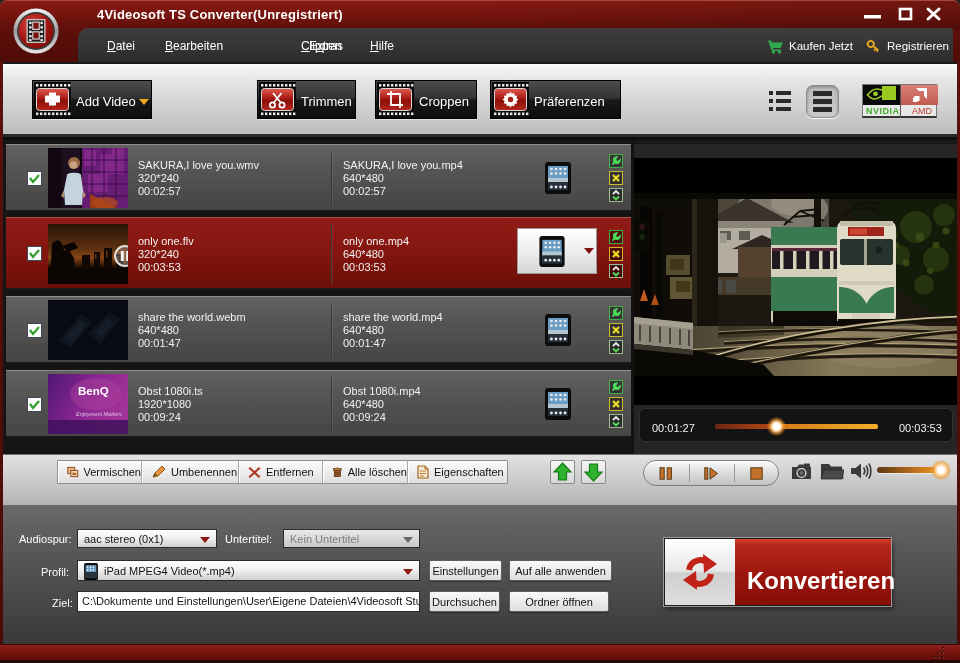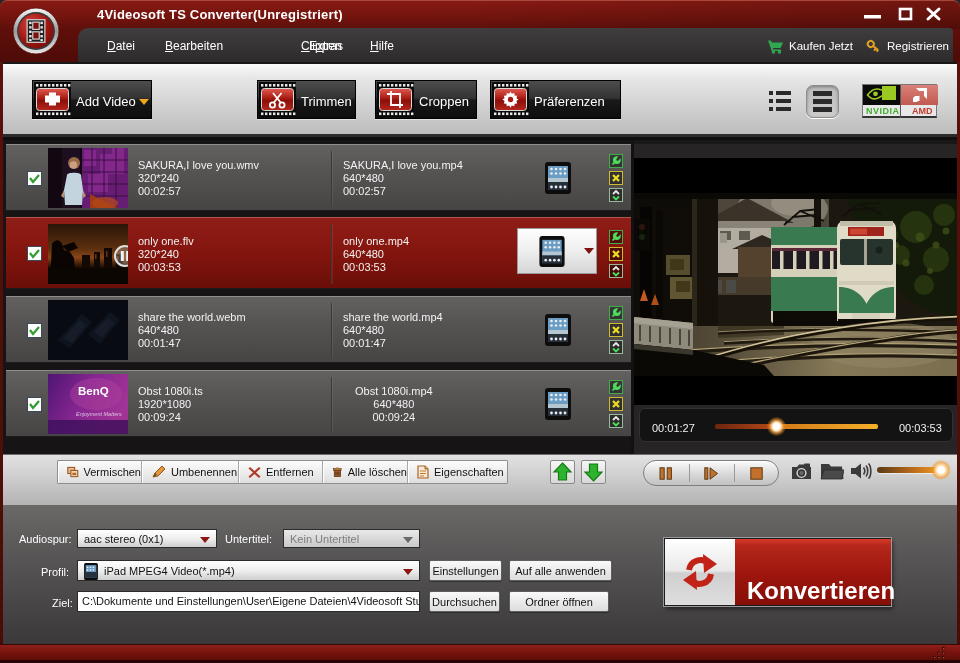--- a/index.html
+++ b/index.html
@@ -76,21 +76,21 @@
   display:flex;align-items:center;justify-content:center;box-shadow:0 1px 1px rgba(0,0,0,0.35);}
 #zielinput{position:absolute;height:21px;border:1px solid #2b2b2b;background:#fff;
   font-size:11px;color:#111;overflow:hidden;white-space:nowrap;padding:3px 0 0 4px;}
 
 #konv{position:absolute;left:661px;top:33px;width:227px;height:68px;
   border:1px solid #1c1c1c;outline:1px solid #9a9a9a;box-shadow:2px 3px 4px rgba(0,0,0,0.5);}
 #konvleft{position:absolute;left:0;top:0;width:70px;height:66px;
   background:linear-gradient(#ffffff,#e8e8e8 48%,#cfcfcf 52%,#dedede);}
 #konvright{position:absolute;left:70px;top:0;width:156px;height:66px;
   background:linear-gradient(#d93a2b,#b5281b 10%,#9c150d 55%,#850f08);}
-#konvtxt{position:absolute;left:82px;top:38px;color:#fff;font-size:24px;font-weight:bold;}
+#konvtxt{position:absolute;left:82px;top:28px;color:#fff;font-size:24px;font-weight:bold;}
 
 #redbar{left:0;top:644px;width:960px;height:16px;
   background:linear-gradient(#8d211a,#7a130e 45%,#5f0d08);border-top:1px solid #3a0805;}
 #redbarbot{left:0;top:660px;width:960px;height:3px;background:#27070575;background:#270705;}
 
 #lborder{left:0;top:62px;width:3px;height:582px;background:linear-gradient(#5b100b,#4a0c08);}
 #rborder{left:957px;top:62px;width:3px;height:582px;background:linear-gradient(#5b100b,#4a0c08);}
 </style>
 </head>
 <body>
@@ -277,21 +277,21 @@
       </svg>
     </div>
     <div style="position:absolute;left:38px;top:0;width:37px;height:20px;background:linear-gradient(#d98078,#c05a50);">
       <svg style="position:absolute;left:11px;top:2px;" width="16" height="16" viewBox="0 0 16 16">
         <path d="M4 1 h11 v11 l-3 -3 v-5 h-5 z" fill="#fff"></path>
         <path d="M1 15 l6 -6 v4 l-2 2 z M1 15 l6 -6 h-4 l-2 2 z" fill="#fff"></path>
         <path d="M2 14 l5.5 -5.5 v5.5 z" fill="#fff"></path>
       </svg>
     </div>
     <div style="position:absolute;left:3px;top:21px;color:#3fae2a;font-weight:bold;font-size:9px;letter-spacing:0.5px;">NVIDIA</div>
-    <div style="position:absolute;left:49px;top:21px;color:#c0392b;font-weight:bold;font-size:9px;">AMD</div>
+    <div style="position:absolute;left:49px;top:21px;color:#c0392b;font-weight:normal;font-size:9px;">AMD</div>
     <div style="position:absolute;left:37px;top:0;width:1px;height:33px;background:#555;"></div>
   </div>
   <div class="abs" id="filelist">
 
     <div class="row" style="top:4px;height:67px;">
       <svg class="cbsvg" style="position:absolute;left:21px;top:26px;" width="15" height="15" viewBox="0 0 15 15">
           <rect x="0.5" y="0.5" width="14" height="14" fill="#fdfdfd" stroke="#3a4a5a"></rect>
           <path d="M3 7 l3 4 l6 -7" fill="none" stroke="#2e9e2e" stroke-width="2.2"></path>
         </svg>
       <svg class="thumb" style="left:42px;top:3px;" width="80" height="60" viewBox="0 0 80 60">
@@ -486,21 +486,21 @@
         <rect width="80" height="60" fill="url(#t4bg)"></rect>
         <ellipse cx="48" cy="20" rx="26" ry="16" fill="#b0429e" opacity="0.45"></ellipse>
         <rect y="46" width="80" height="14" fill="#40105c" opacity="0.85"></rect>
         <text x="30" y="21" font-family="Liberation Sans,sans-serif" font-size="11.5" font-weight="bold" fill="#fff">BenQ</text>
         <text x="28" y="42" font-family="Liberation Sans,sans-serif" font-size="5.5" font-style="italic" fill="#dcc2e2">Enjoyment Matters</text>
       </svg>
       <div class="rowtxt" style="left:132px;top:14px;">Obst 1080i.ts
 1920*1080
 00:09:24</div>
       <div class="colsep" style="left:325px;top:6px;height:55px;"></div>
-      <div class="rowtxt" style="left:349px;top:14px;text-align:center;">Obst 1080i.mp4
+      <div class="rowtxt" style="left:337px;top:14px;">Obst 1080i.mp4
 640*480
 00:09:24</div>
       <svg class="ipad" style="position:absolute;left:539px;top:17px;" width="26" height="32" viewBox="0 0 26 32">
           <rect width="26" height="32" rx="3" fill="#0d0d0d"></rect>
           <rect x="3" y="4" width="20" height="24" fill="#6a9cc4"></rect>
           <rect x="3" y="16" width="20" height="4" fill="#b5c6d0"></rect>
           <rect x="3" y="20" width="20" height="8" fill="#262e38"></rect>
           <g fill="#e8eef2">
             <circle cx="6.5" cy="7" r="1.3"></circle>
             <circle cx="11" cy="7" r="1.3"></circle>

